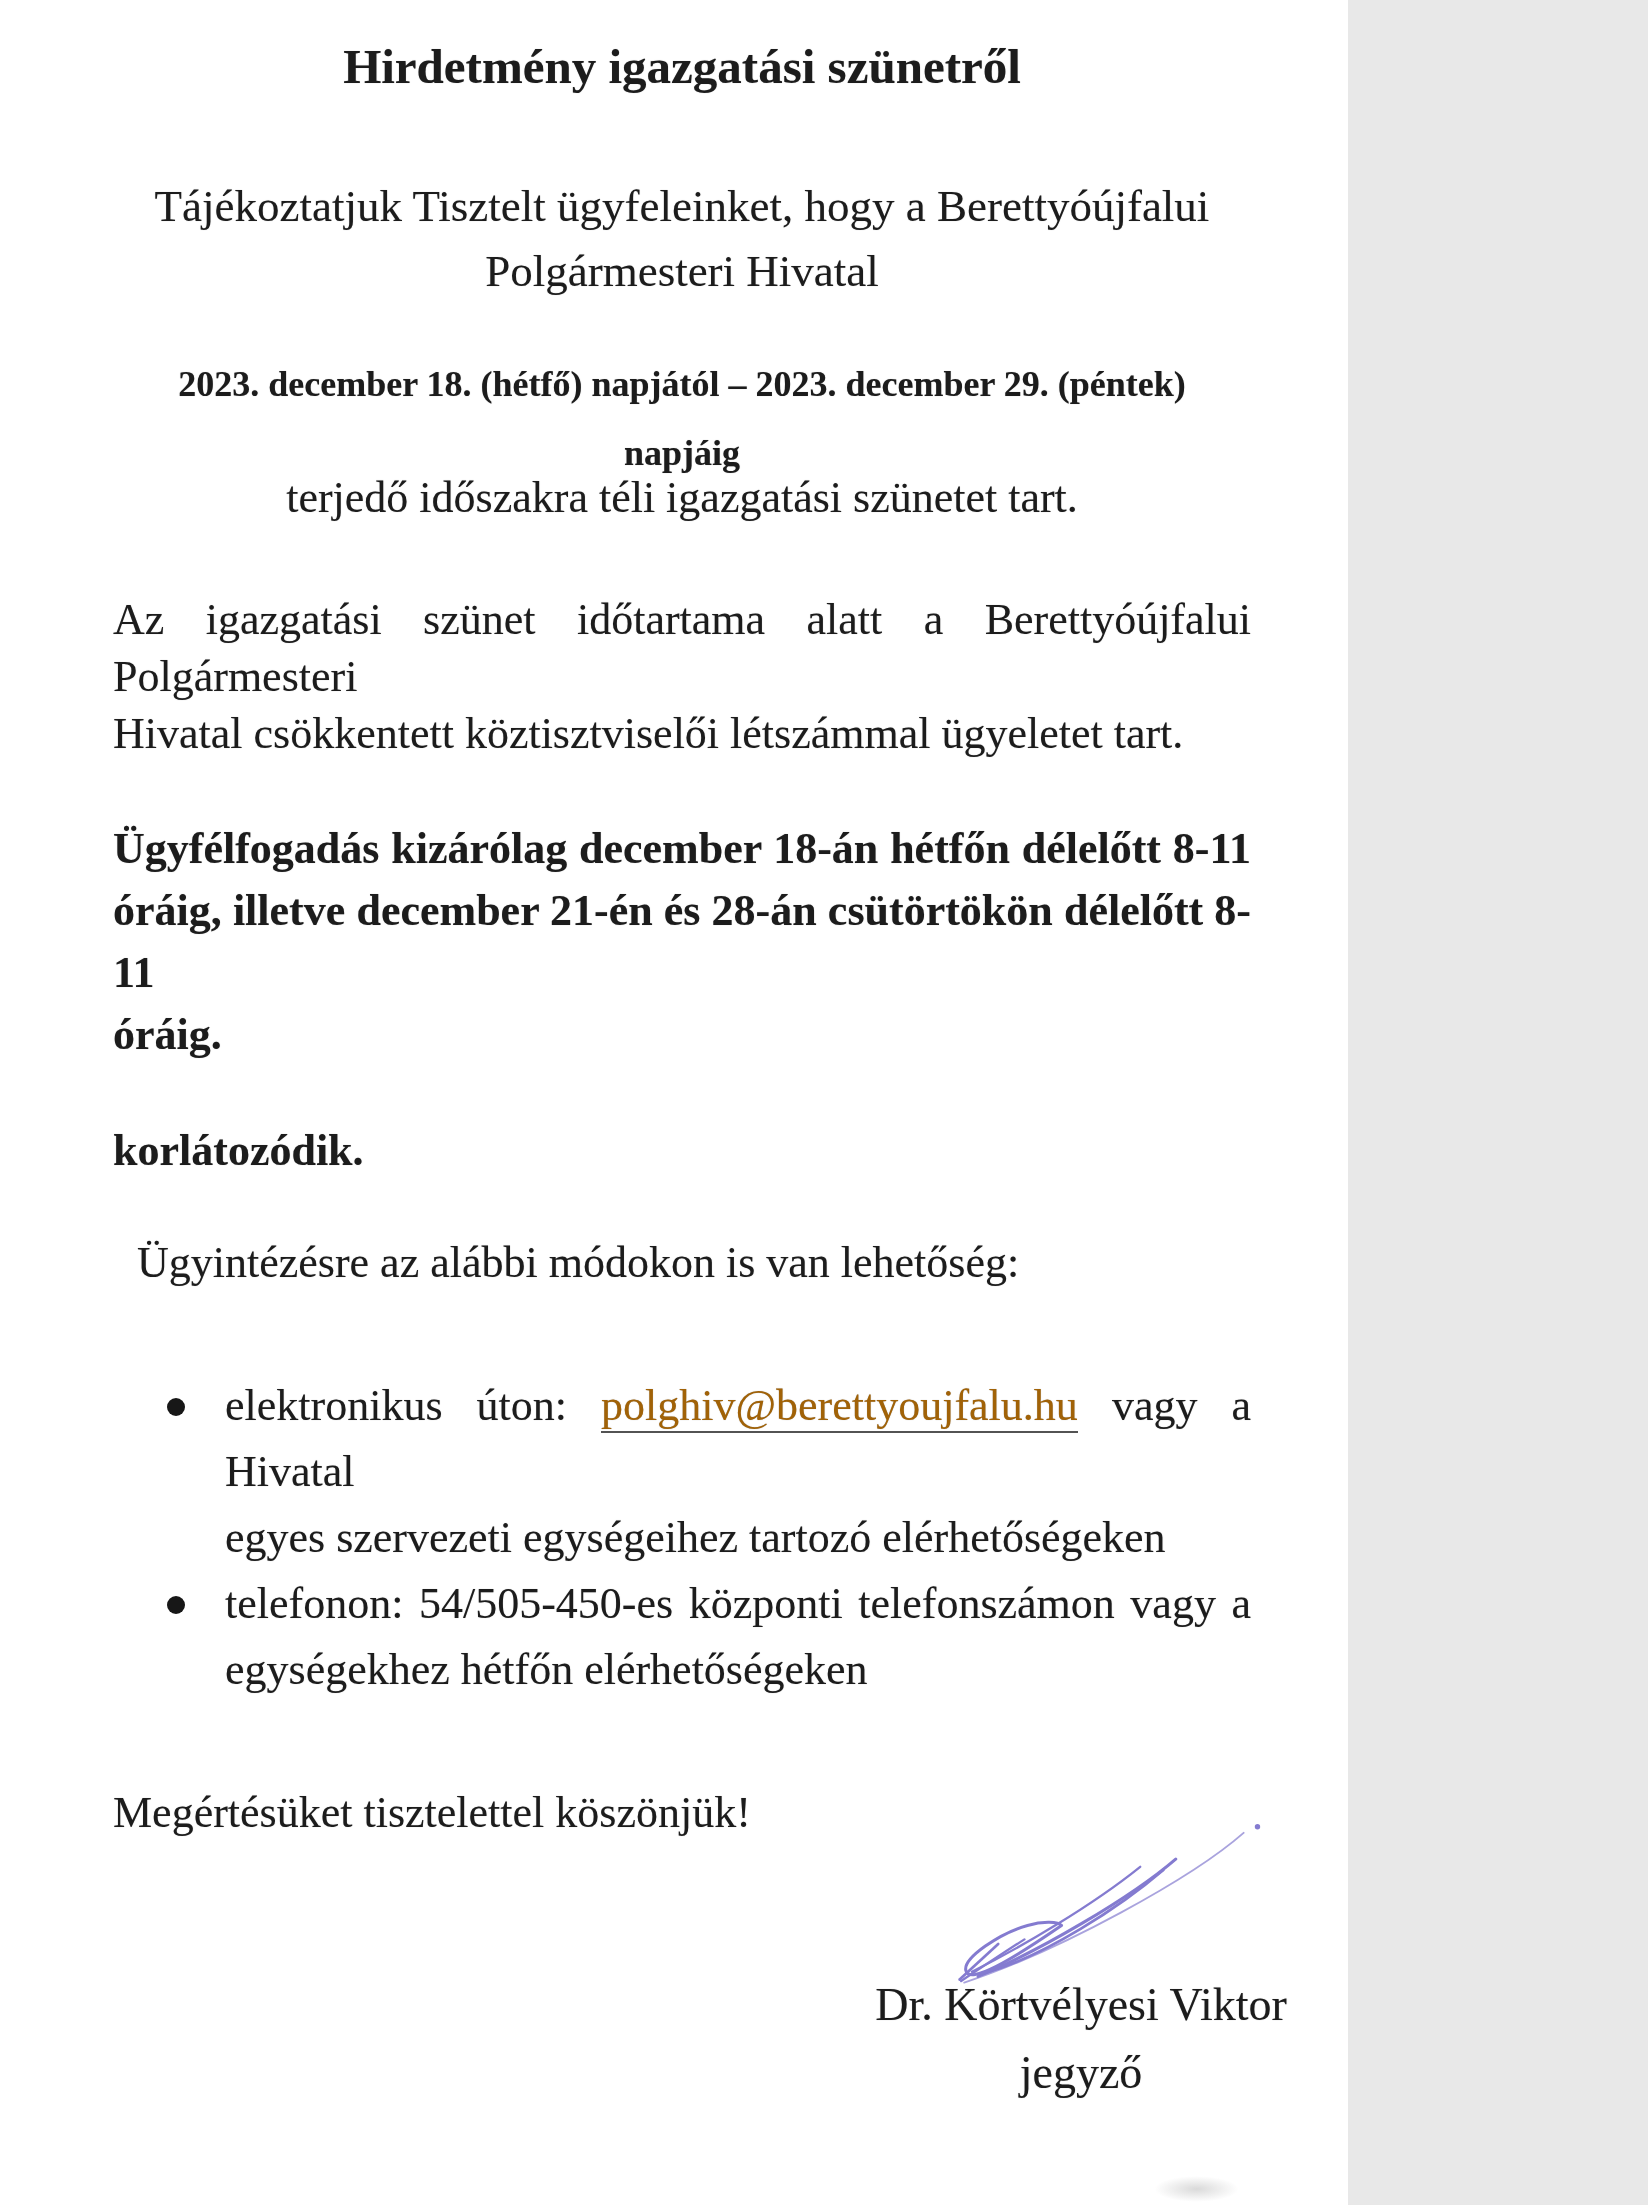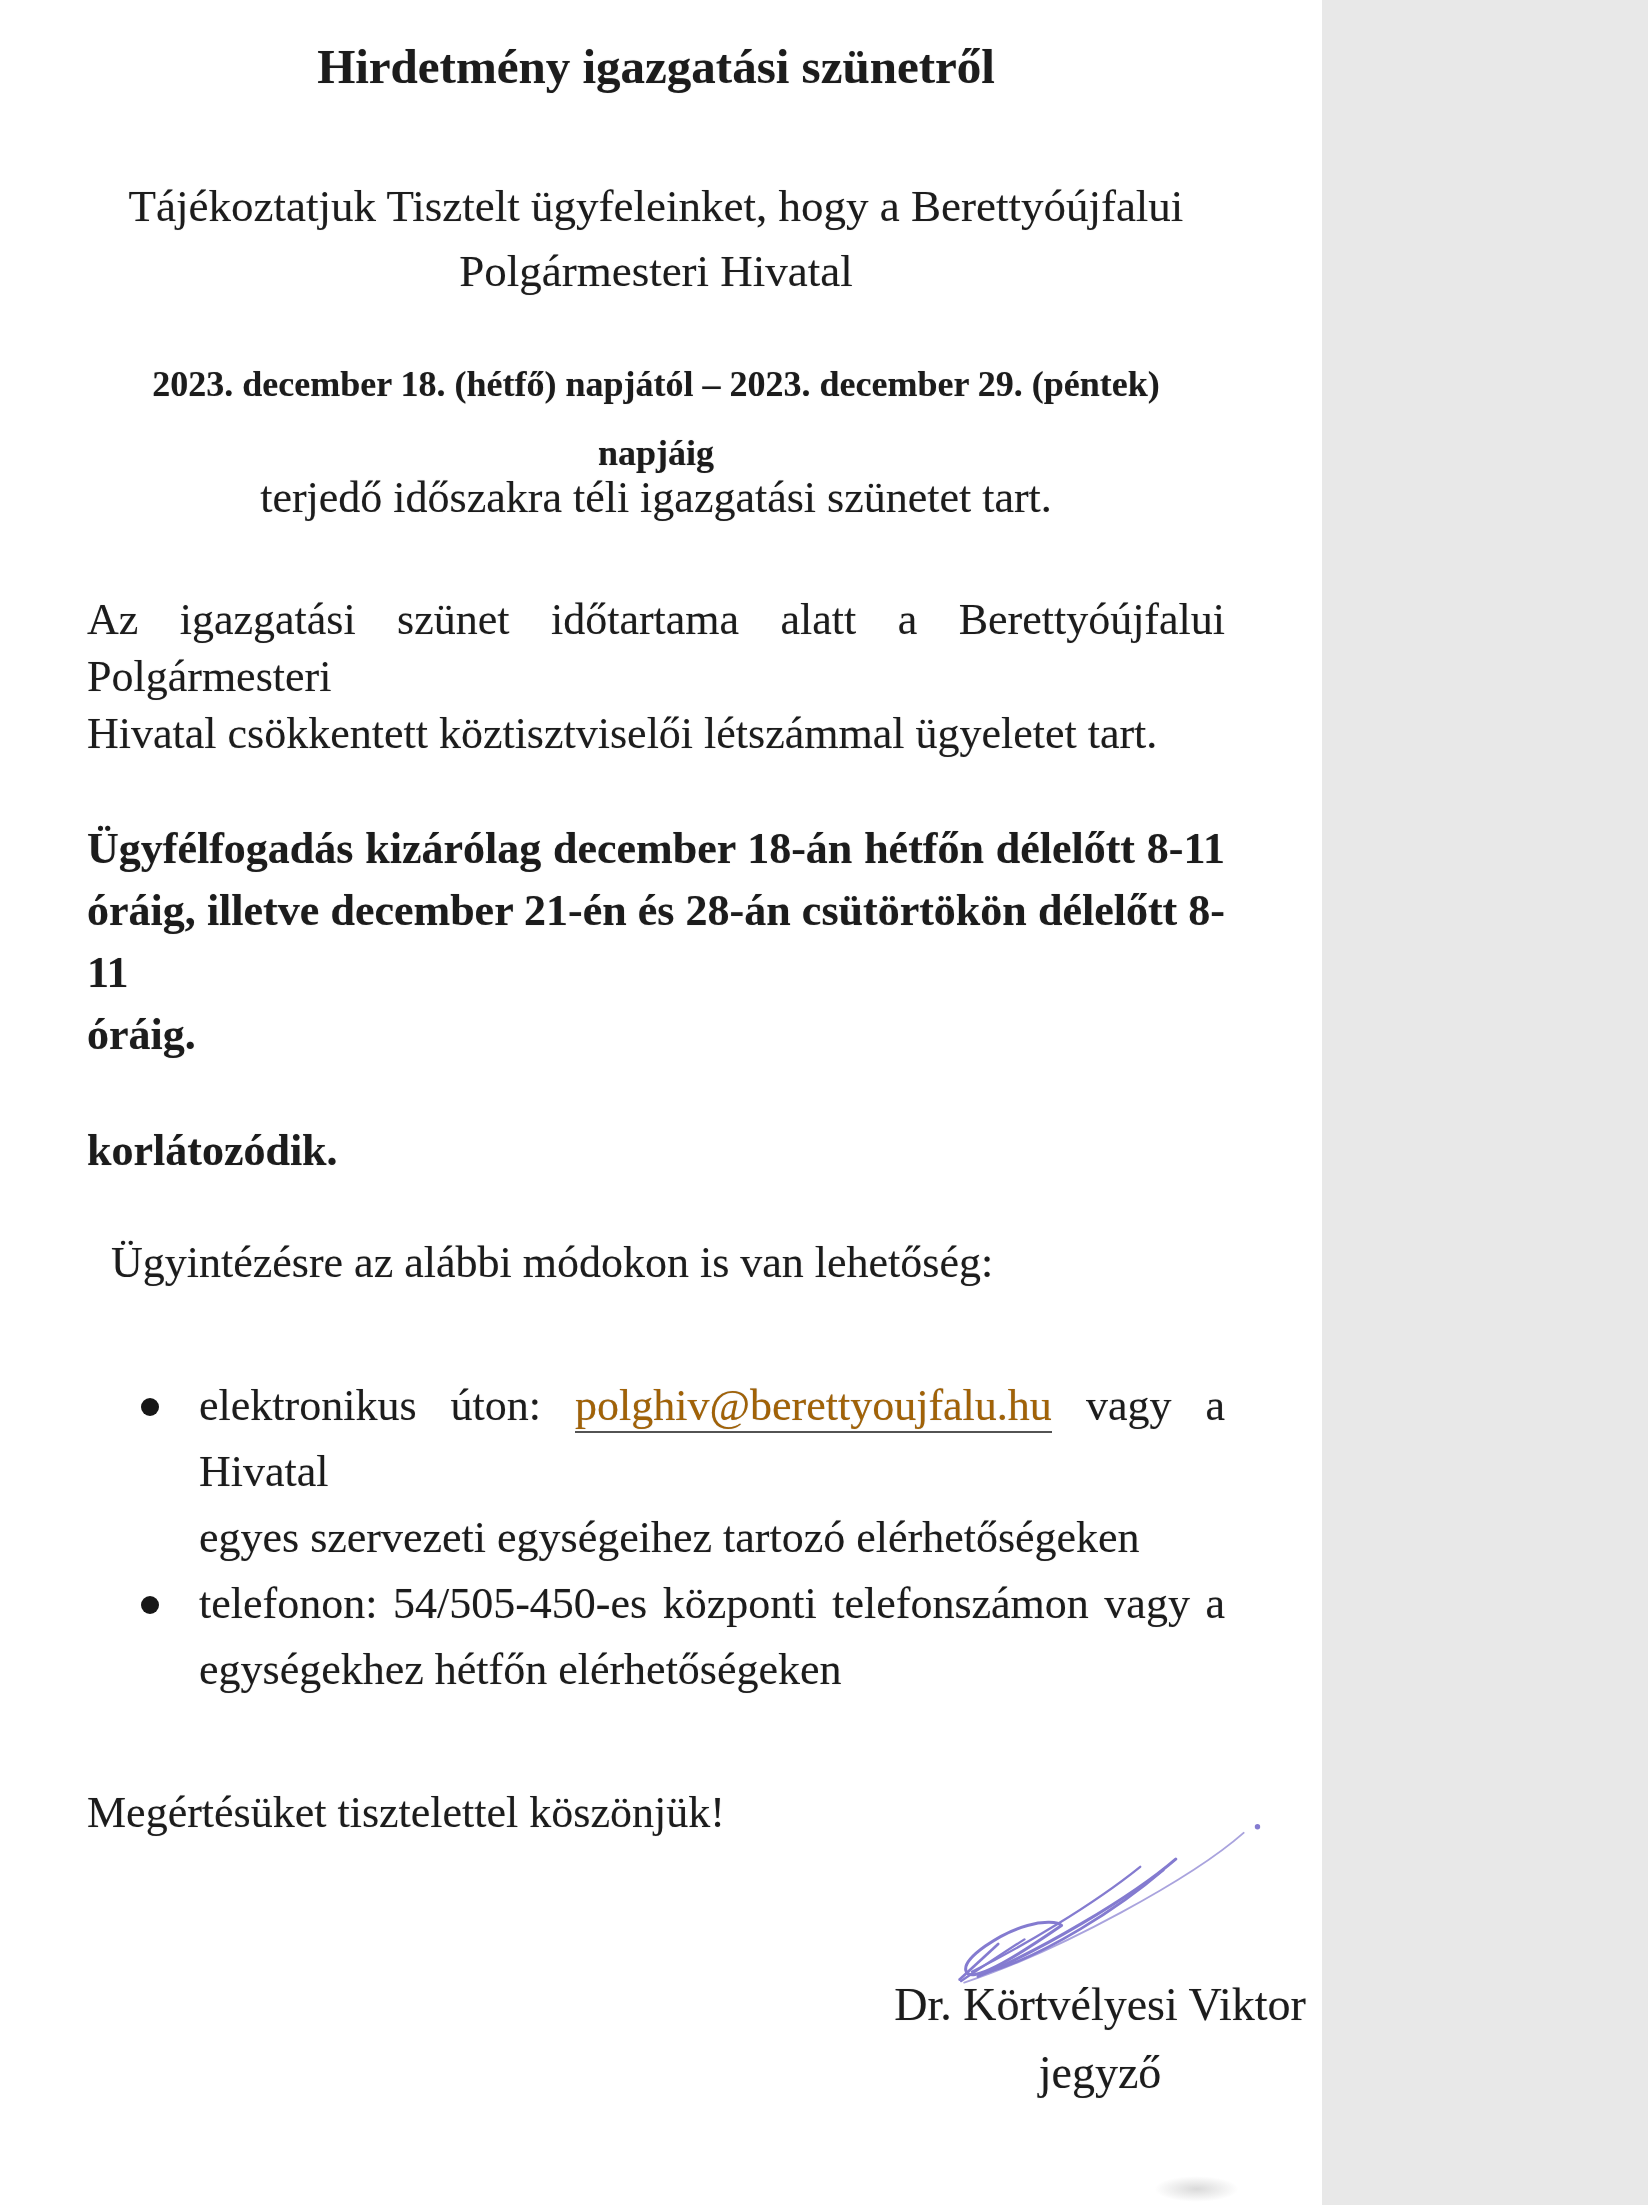--- a/index.html
+++ b/index.html
@@ -5,20 +5,21 @@
 <style>
   html,body{margin:0;padding:0;background:#e8e8e8;}
   .page{
     position:relative;
     width:1322px;height:2205px;
     background:#ffffff;
     font-family:"Liberation Serif","DejaVu Serif",serif;
     color:#1c1c1c;
     overflow:hidden;
     text-shadow:0 0 0.9px rgba(30,30,30,.35);
+    padding-left:26px;
   }
   .content{padding:0 97px 0 87px;}
   .title{
     margin-top:40px;
     font-size:49px;font-weight:bold;
     line-height:54px;text-align:center;
   }
   .intro{margin-top:80px;font-size:45px;line-height:65px;text-align:center;}
   .period{margin-top:46px;font-size:36px;font-weight:bold;line-height:69px;text-align:center;}
   .period-suffix{margin-top:-17px;font-size:44px;line-height:54px;text-align:center;}
@@ -40,21 +41,21 @@
   .bullet-item .ll{text-align:left;}
   .doclink{
     color:#a16207;
     border-bottom:2.3px solid rgba(40,40,40,.8);
     padding-bottom:0.8px;
     text-decoration:none;
     cursor:pointer;
   }
   .closing{margin-top:81px;font-size:44px;line-height:57px;text-align:left;}
   .signature{
-    position:absolute;left:799px;top:1971px;width:602px;
+    position:absolute;left:780px;top:1971px;width:602px;
     font-size:46px;line-height:68px;text-align:center;
   }
   .sig-ink{position:absolute;left:938px;top:1811px;width:355px;height:205px;}
   .stamp{position:absolute;left:1351px;top:1898px;width:270px;height:276px;}
   .stamp svg{transform:rotate(-6deg);}
   .smudge{
     position:absolute;left:1154px;top:2176px;width:85px;height:26px;
     background:radial-gradient(ellipse at center,rgba(120,120,120,.28),rgba(120,120,120,0) 70%);
     border-radius:50%;
   }

